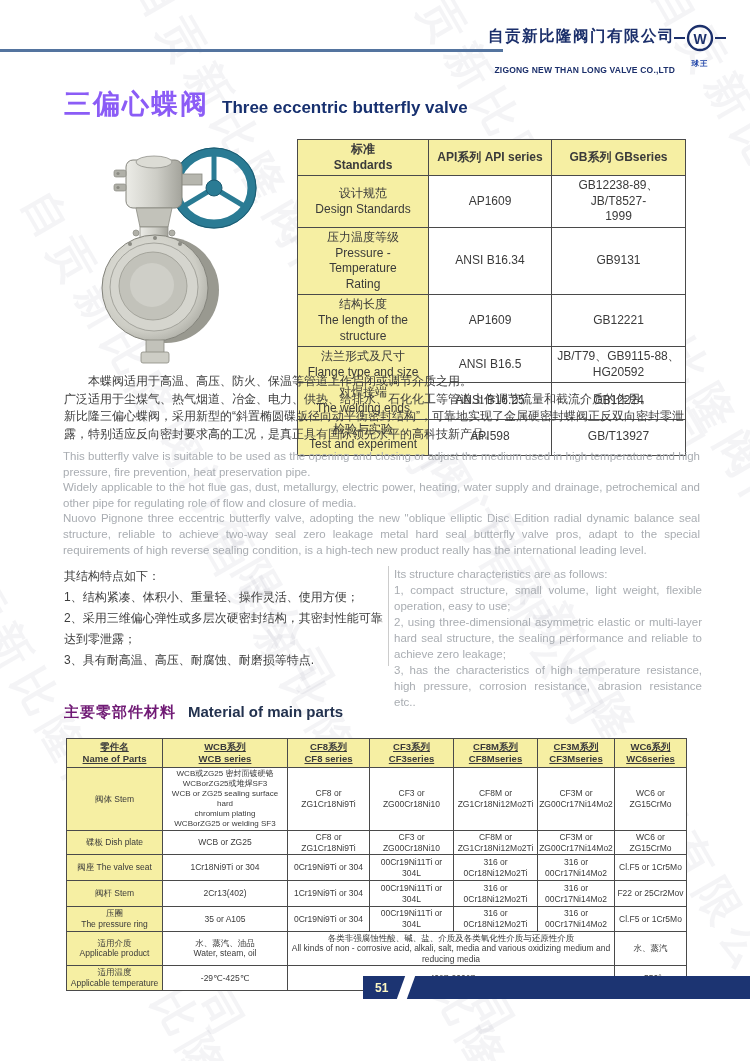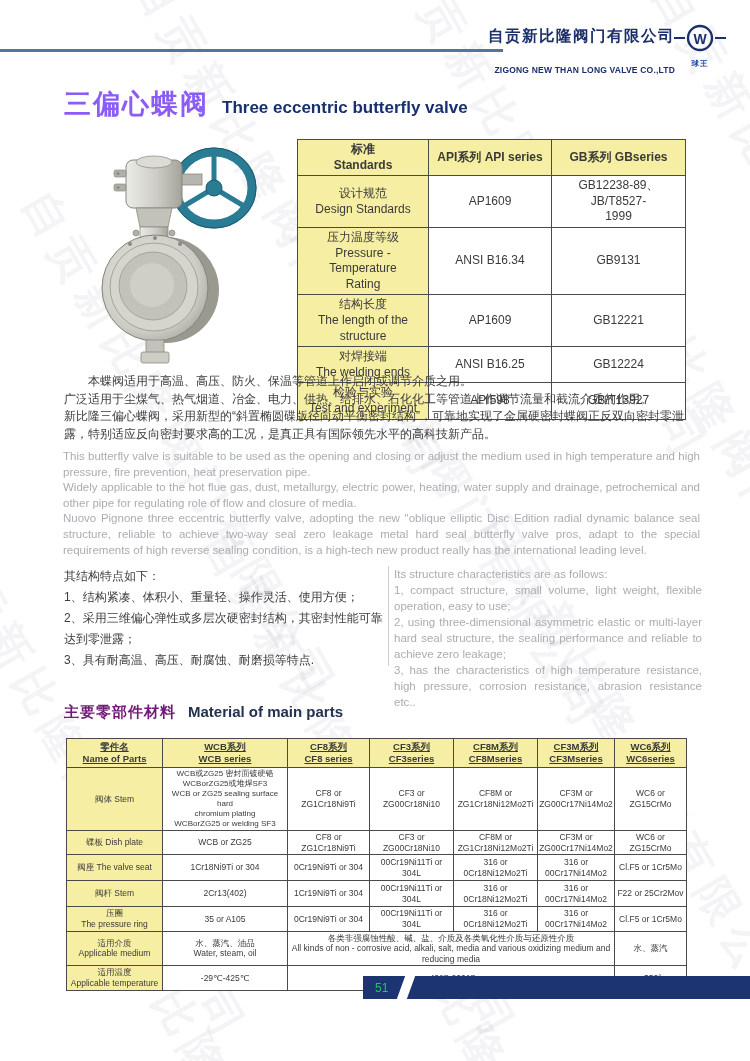--- a/index.html
+++ b/index.html
@@ -43,21 +43,21 @@
   
   .mat-heading { position:absolute; left:64px; top:703px; z-index:2; display:flex; align-items:baseline; }
   .mat-heading .cn { font-size:15px; font-weight:bold; color:#701a75; letter-spacing:1px; }
   .mat-heading .en { font-size:15px; font-weight:bold; color:#23324f; margin-left:12px; }
   .mat-table { border-collapse:collapse; table-layout:fixed; width:620px; font-size:8.5px; line-height:1.25; background:#fff; }
   .mat-table td { border:1px solid #4a4a4a; text-align:center; vertical-align:middle; padding:1px; white-space:pre-line; color:#3a3a3a; background:#fff; }
   .mat-table td.lbl { background:#f6efa3; }
   .mat-table tr.head td { background:#f6efa3; font-weight:bold; font-size:9.5px;text-decoration:underline; }
   
   .footer-bar { position:absolute; left:363px; top:976px; width:387px; height:23px; background:#1c3472; z-index:2; }
-  .page-number { position:absolute; left:12px; top:5px; color:#22c55e; font-size:12px; }
+  .page-number { position:absolute; left:12px; top:5px; color:#fef9c3; font-size:12px;font-weight:bold; }
   .footer-slash { position:absolute; left:38px; top:-2px; width:10px; height:27px; background:#ffffff; transform:skewX(-20deg); }
 </style>
 </head>
 <body>
 
 <div class="wm" style="left:170px;top:-40px">自贡新比隆阀门有限公司</div>
 <div class="wm" style="left:430px;top:-60px">自贡新比隆阀门有限公司</div>
 <div class="wm" style="left:690px;top:-30px">自贡新比隆阀门有限公司</div>
 <div class="wm" style="left:60px;top:180px">自贡新比隆阀门有限公司</div>
 <div class="wm" style="left:330px;top:210px">自贡新比隆阀门有限公司</div>
@@ -166,20 +166,27 @@
 Pressure - Temperature
 Rating</td>
     <td>ANSI B16.34</td>
     <td>GB9131</td>
   </tr>
   <tr style="height:30px">
     <td class="lbl">结构长度
 The length of the structure</td>
     <td>AP1609</td>
     <td>GB12221</td>
+  </tr>
+  <tr style="height:34px">
+    <td class="lbl">法兰形式及尺寸
+Flange type and size</td>
+    <td>ANSI B16.5</td>
+    <td>JB/T79、GB9115-88、
+HG20592</td>
   </tr>
   <tr style="height:30px">
     <td class="lbl">对焊接端
 The welding ends</td>
     <td>ANSI B16.25</td>
     <td>GB12224</td>
   </tr>
   <tr style="height:29px">
     <td class="lbl">检验与实验
 Test and experiment</td>
@@ -291,21 +298,21 @@
     <td>35 or A105</td>
     <td>0Cr19Ni9Ti or 304</td>
     <td>00Cr19Ni11Ti or 304L</td>
     <td>316 or
 0Cr18Ni12Mo2Ti</td>
     <td>316 or 00Cr17Ni14Mo2</td>
     <td>Cl.F5 or 1Cr5Mo</td>
   </tr>
   <tr style="height:30px">
     <td class="lbl">适用介质
-Applicable medium</td>
+Applicable product</td>
     <td>水、蒸汽、油品
 Water, steam, oil</td>
     <td colspan="4">各类非强腐蚀性酸、碱、盐、介质及各类氧化性介质与还原性介质
 All kinds of non - corrosive acid, alkali, salt, media and various oxidizing medium and reducing media</td>
     <td>水、蒸汽</td>
   </tr>
   <tr style="height:24px">
     <td class="lbl">适用温度
 Applicable temperature</td>
     <td>-29℃-425℃</td>

